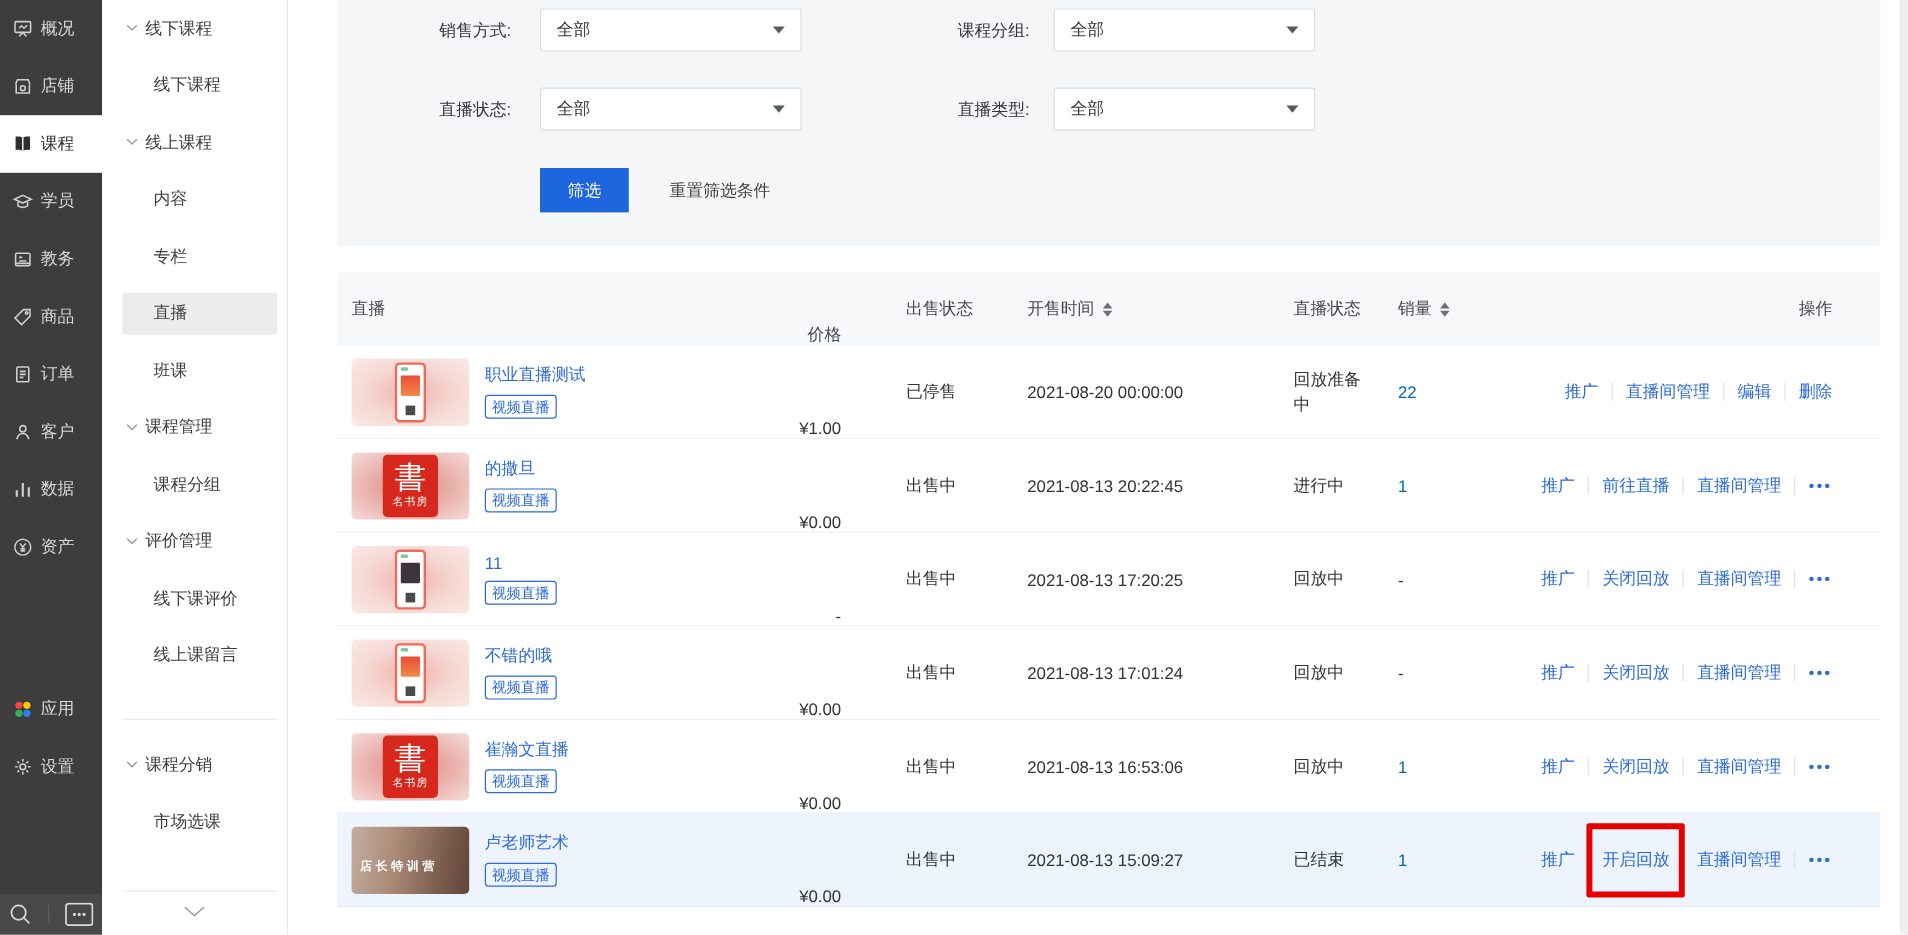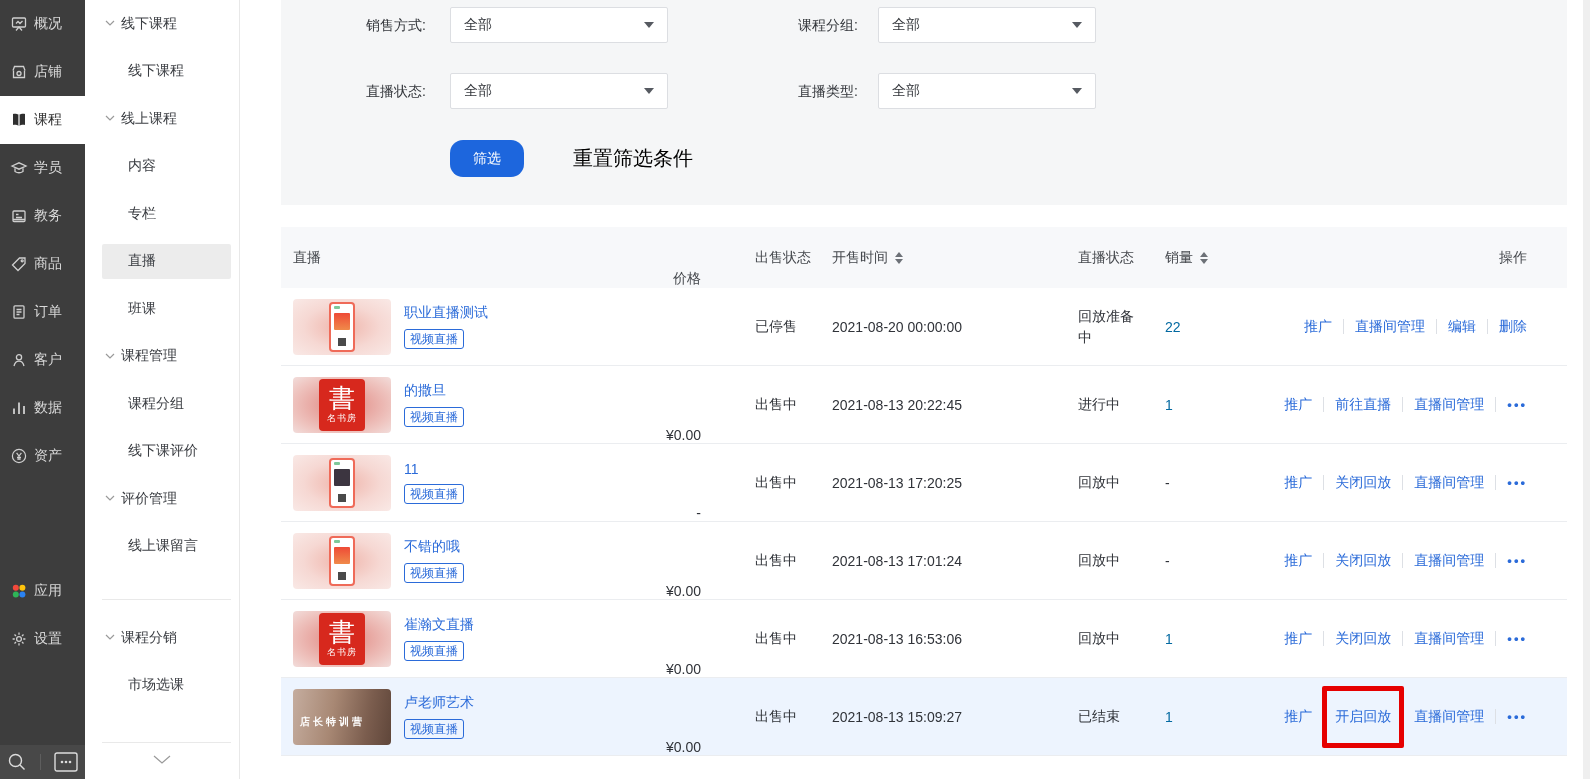--- a/index.html
+++ b/index.html
@@ -31,34 +31,34 @@
   .sm-divider.d2 { margin-top:33px; }
   .sm-collapse { display:flex; justify-content:center; margin-top:12px; }
 
   
   .main { position:absolute; left:240px; top:0; width:1343px; height:645px; background:#fff; }
 
   .filters { position:absolute; left:41px; top:0; width:1286px; height:205px; background:#f5f6f7; }
   .f-label { position:absolute; font-size:14px; color:#33363b; line-height:36px; text-align:right; width:110px; }
   .f-select { position:absolute; width:218px; height:36px; background:#fff; border:1px solid #dcdee2; border-radius:2px; display:flex; align-items:center; justify-content:space-between; padding:0 13px; font-size:14px; color:#33363b; cursor:pointer; }
   .caret-down { width:0; height:0; border-left:5px solid transparent; border-right:5px solid transparent; border-top:6px solid #565a61; }
-  .f-btn { position:absolute; left:169px; top:140px; width:74px; height:37px; background:#1d66dd; color:#fff; border:none; border-radius:13px; font-size:14px; font-family:inherit; cursor:pointer; }
-  .f-reset { position:absolute; left:292px; top:140px; height:37px; line-height:37px; font-size:20px; color:#000000; text-decoration:none; cursor:pointer; }
+  .f-btn { position:absolute; left:169px; top:140px; width:74px; height:37px; background:#1d66dd; color:#fff; border:none; border-radius:0; font-size:14px; font-family:inherit; cursor:pointer; }
+  .f-reset { position:absolute; left:277px; top:140px; height:37px; line-height:37px; font-size:14px; color:#404040; text-decoration:none; cursor:pointer; }
 
   
   .table { position:absolute; left:41px; top:227px; width:1286px; }
   .thead { position:relative; height:61px; background:#f7f8fa; }
   .trow { position:relative; height:78px; background:#fff; border-bottom:1px solid #ebedf0; }
   .trow.hl { background:#edf4fe; }
   .cell { position:absolute; top:0; bottom:0; display:flex; align-items:center; font-size:14px; color:#303339; }
   .thead .cell { color:#45484d; }
   .c-live    { left:12px;  width:350px; gap:13px; }
   .c-price   { left:320px; width:100px; justify-content:flex-end;align-items:flex-end; }
   .c-sale    { left:474px; }
-  .c-time    { left:551px; }
+  .c-time    { left:575px; }
   .c-lstatus { left:797px; width:64px; line-height:1.5; }
   .c-sales   { left:884px; }
   .c-actions { right:40px; justify-content:flex-end; }
   .sort { display:inline-flex; flex-direction:column; margin-left:7px; gap:2px; cursor:pointer; }
   .sort i { display:block; width:0; height:0; border-left:4px solid transparent; border-right:4px solid transparent; }
   .sort .up { border-bottom:5px solid #6d7177; }
   .sort .dn { border-top:5px solid #6d7177; }
 
   .live-info { display:flex; flex-direction:column; gap:7px; }
   .live-title { color:#2b6bd9; font-size:14px; text-decoration:none; cursor:pointer; }
@@ -265,31 +265,31 @@
       <span class="chev">
           <svg width="10" height="7" viewBox="0 0 10 7" fill="none" stroke="#9a9a9a" stroke-width="1.2">
             <path d="M1 1l4 4 4-4"></path>
           </svg>
         </span>
       <span>课程管理</span>
     </div>
     <div class="sm-item child">
         <span>课程分组</span>
       </div>
-    <div class="sm-item child">
-        <span>线下课评价</span>
-      </div>
     <div class="sm-item group">
       <span class="chev">
           <svg width="10" height="7" viewBox="0 0 10 7" fill="none" stroke="#9a9a9a" stroke-width="1.2">
             <path d="M1 1l4 4 4-4"></path>
           </svg>
         </span>
       <span>评价管理</span>
     </div>
+    <div class="sm-item child">
+        <span>线下课评价</span>
+      </div>
     <div class="sm-item child">
         <span>线上课留言</span>
       </div>
     <div class="sm-divider d1"></div>
     <div class="sm-item group">
       <span class="chev">
           <svg width="10" height="7" viewBox="0 0 10 7" fill="none" stroke="#9a9a9a" stroke-width="1.2">
             <path d="M1 1l4 4 4-4"></path>
           </svg>
         </span>
@@ -373,20 +373,23 @@
                 <i class="cam"></i>
                 <i class="scr"></i>
                 <i class="qr"></i>
               </div>
             </div>
           <div class="live-info">
             <a class="live-title">职业直播测试</a>
             <span class="badge">视频直播</span>
           </div>
         </div>
+        <div class="cell c-price">
+            <span>¥1.00</span>
+          </div>
         <div class="cell c-sale">
             <span>已停售</span>
           </div>
         <div class="cell c-time">
             <span>2021-08-20 00:00:00</span>
           </div>
         <div class="cell c-lstatus">
             <span>回放准备中</span>
           </div>
         <div class="cell c-sales">

